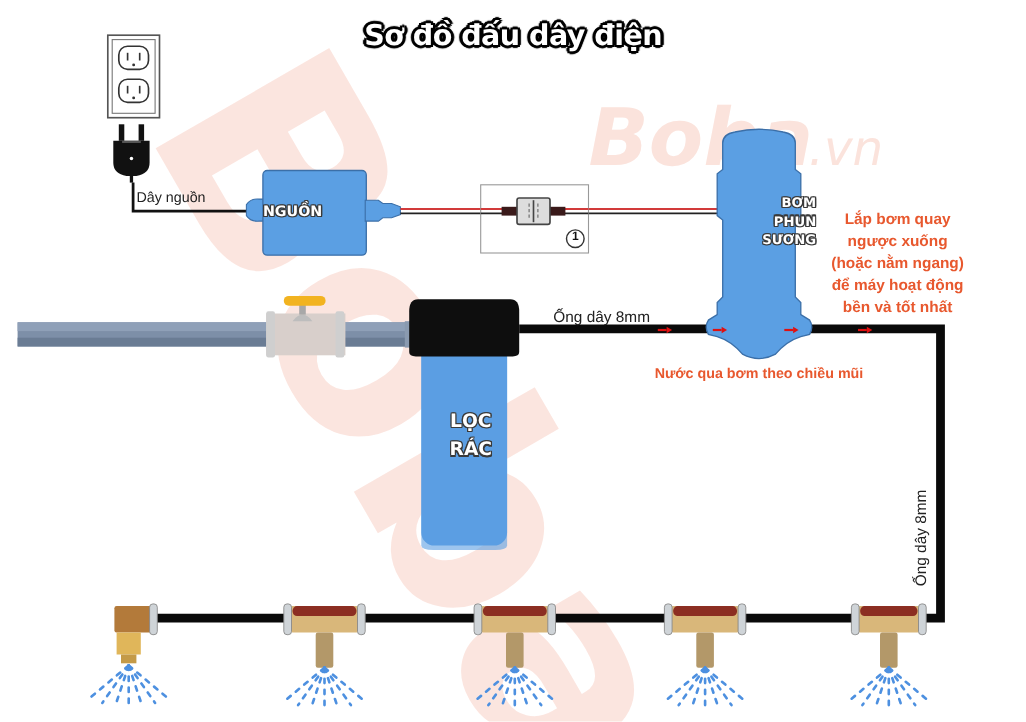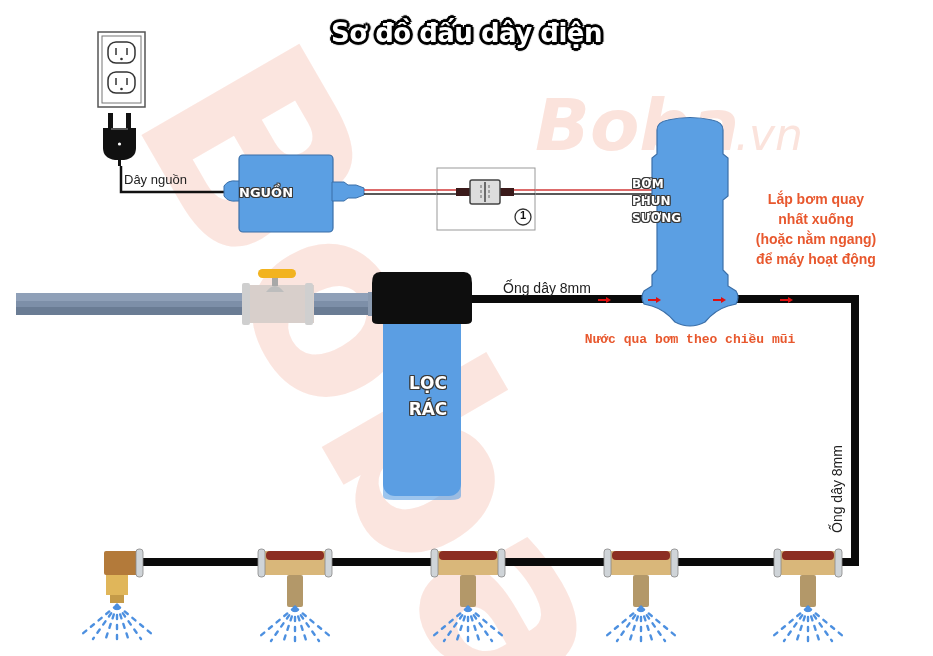--- a/index.html
+++ b/index.html
@@ -171,37 +171,38 @@
 </svg>
 
 <div class="abs title">Sơ đồ đấu dây điện</div>
 
 <div class="abs lbl" style="left:124px; top:172px;">Dây nguồn</div>
 
 <div class="abs outlined" style="left:239px; top:185px; width:94px; text-align:left; font-size:13px;">NGUỒN</div>
 
 <div class="abs" style="left:515px; top:209px; width:16px; text-align:center; font-size:11px; font-weight:bold; color:#111;">1</div>
 
-<div class="abs outlined" style="left:632px; top:176px; width:76px; text-align:left; font-size:12px; line-height:17px;">
+<div class="abs outlined" style="left:666px; top:176px; width:76px; text-align:right; font-size:12px; line-height:17px;">
   <div>BƠM</div>
   <div>PHUN</div>
   <div>SƯƠNG</div>
 </div>
 
 <div class="abs outlined" style="left:383px; top:370px; width:90px; text-align:center; font-size:17px; line-height:26px;">
   <div>LỌC</div>
   <div>RÁC</div>
 </div>
 
 <div class="abs lbl" style="left:503px; top:280px; font-size:14px;">Ống dây 8mm</div>
 
 <div class="abs lbl" style="left:782px; top:470px; width:110px; font-size:14px; transform:rotate(-90deg); transform-origin:center;">Ống dây 8mm</div>
 
 <div class="abs note" style="left:742px; top:152px; width:148px;margin-top:37px;">
   <div>Lắp bơm quay</div>
-  <div>nhất xuống</div>
+  <div>ngược xuống</div>
   <div>(hoặc nằm ngang)</div>
   <div>để máy hoạt động</div>
-</div>
-
-<div class="abs note" style="left:565px; top:330px; width:250px; font-size:13px; line-height:19px;font-family:Liberation Mono, monospace;">
+  <div>bền và tốt nhất</div>
+</div>
+
+<div class="abs note" style="left:565px; top:330px; width:250px; font-size:13px; line-height:19px;">
   <div>Nước qua bơm theo chiều mũi</div>
 </div>
 
 </body></html>

